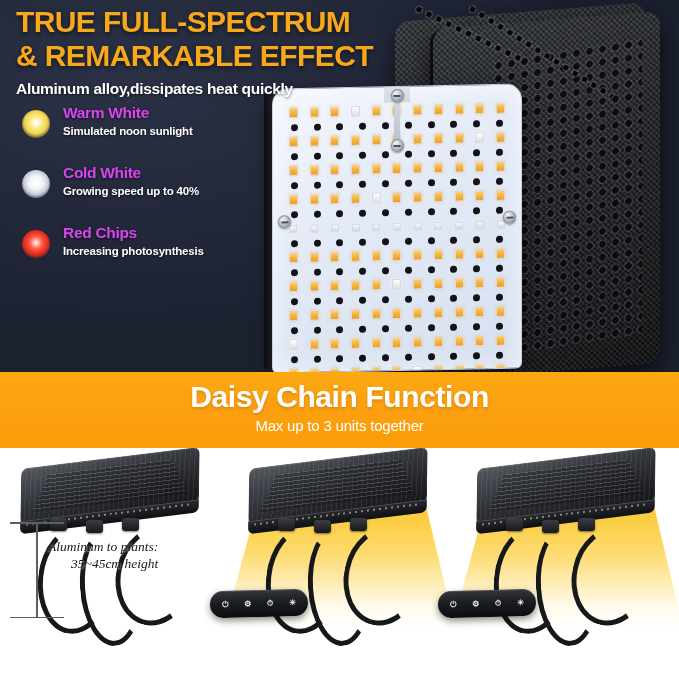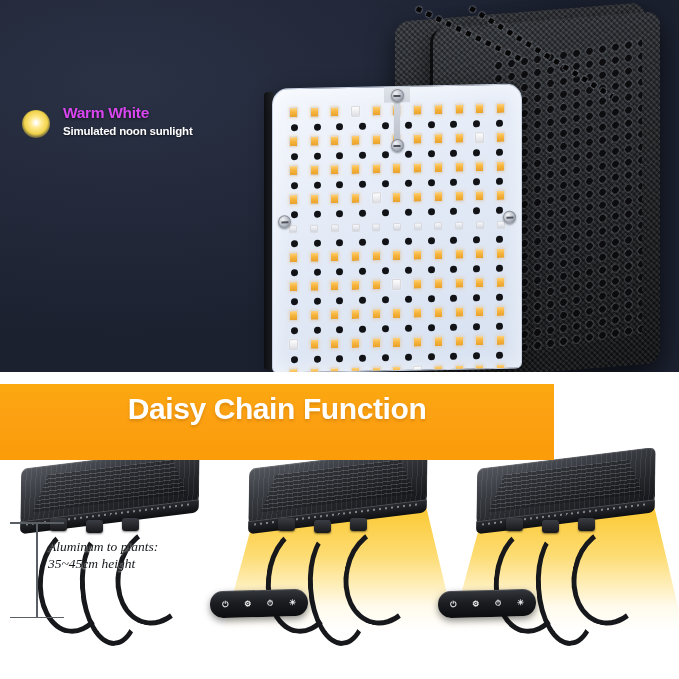--- a/index.html
+++ b/index.html
@@ -146,21 +146,21 @@
 
   
   .pcb-edge {
     position:absolute; left:264px; top:92px; width:11px; height:278px;
     background:linear-gradient(90deg,#0e0f12,#2b2e34);
     border-radius:4px 0 0 4px; z-index:3; transform:skewY(-1.2deg);
   }
 
   
   .banner {
-    position:absolute; left:0; top:384px; width:554px; height:76px;
+    position:absolute; left:0; top:372px; width:679px; height:76px;
     background:linear-gradient(180deg,#fba90f 0%, #fca113 40%, #fb9c08 100%);
     z-index:8; text-align:center;
   }
   .banner .btitle {
     margin-top:6px; font-size:30px; font-weight:bold; color:#ffffff;
     letter-spacing:-0.4px; line-height:38px;
     text-shadow:0 2px 3px rgba(160,90,0,.35);
   }
   .banner .bsub {
     font-size:15px; color:#ffffff; letter-spacing:-0.2px; line-height:20px;
@@ -525,32 +525,48 @@
             <span class="chip"></span>
             <span class="chip white"></span>
             <span class="chip"></span>
             <span class="chip"></span>
             <span class="chip"></span>
             <span class="chip"></span>
           </div>
         </div>
     </div>
 
+    <div class="headline">
+      <div class="l1">TRUE FULL-SPECTRUM</div>
+      <div class="l2">&amp; REMARKABLE EFFECT</div>
+      <div class="sub">Aluminum alloy,dissipates heat quickly</div>
+    </div>
 
     <div class="features">
       <div class="feat">
         <span class="orb warm"></span>
         <span class="ftitle">Warm White</span>
         <span class="fdesc">Simulated noon sunlight</span>
       </div>
+      <div class="feat">
+        <span class="orb cold"></span>
+        <span class="ftitle">Cold White</span>
+        <span class="fdesc">Growing speed up to 40%</span>
+      </div>
+      <div class="feat">
+        <span class="orb red"></span>
+        <span class="ftitle">Red Chips</span>
+        <span class="fdesc">Increasing photosynthesis</span>
+      </div>
     </div>
   </div>
 
   <div class="banner">
     <div class="btitle">Daisy Chain Function</div>
+    <div class="bsub">Max up to 3 units together</div>
   </div>
 
   <div class="scene" id="scene">
       <div class="unit" id="unit-1" style="left: -6px;">
         <div class="head">
           <div class="top-face"></div>
           <div class="fins"></div>
           <div class="side-face"></div>
         </div>
         <div class="plug" style="left: 56px; top: 70px;"></div>
@@ -603,17 +619,17 @@
           <span class="btn b-spectrum">⚙</span>
           <span class="btn b-timer">⏱</span>
           <span class="btn b-dimmer">☀</span>
         </div>
         <span class="led-pip" style="position: absolute; left: 18px; top: 154px;"></span>
         <div class="plant" style="left: 0px; width: 232px; height: 120px;"></div>
       </div>
       <div class="dim-line"></div>
       <div class="dim-label">
         <div>Aluminum to plants:</div>
-        <div style="text-align: left;">35~45cm height</div>
+        <div style="text-align: right;">35~45cm height</div>
       </div>
     </div>
 
 </div>
 
 </body></html>

